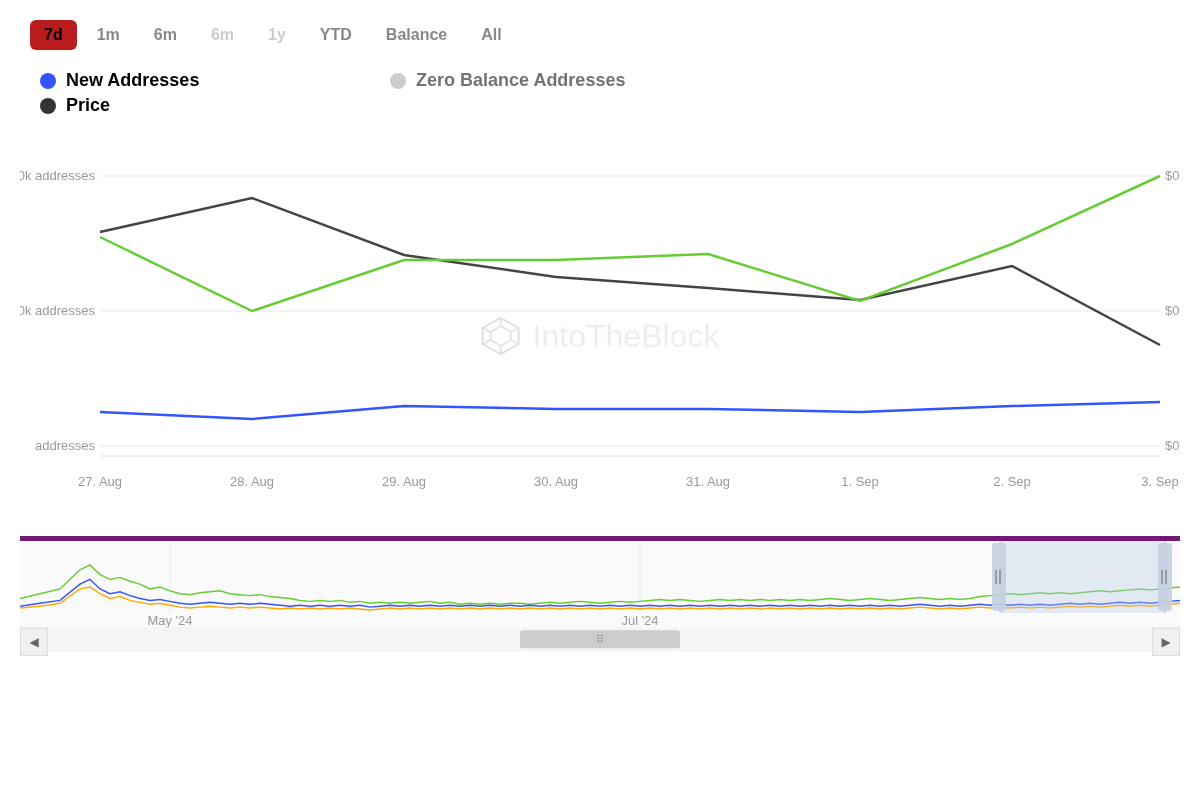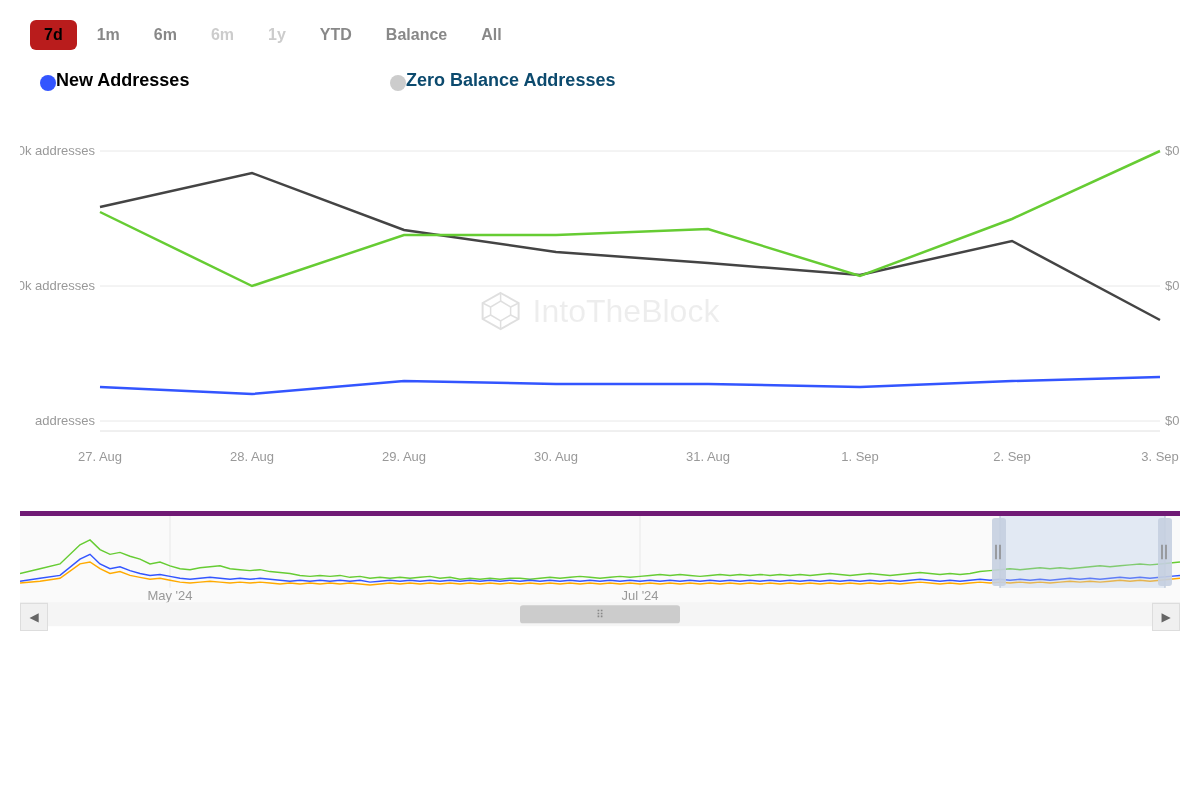--- a/index.html
+++ b/index.html
@@ -55,27 +55,28 @@
       display: grid;
       grid-template-columns: 1fr 1fr;
       gap: 4px 20px;
       margin-bottom: 30px;
       padding-left: 20px;
       max-width: 700px;
     }
 
     .legend-item {
       display: flex;
-      align-items: flex-end;
+      align-items: center;
+      gap: 10px;
       font-size: 18px;
       font-weight: 600;
     }
 
     .legend-item.muted {
-      color: #0c4a6e;
+      color: #737373;
     }
 
     .legend-dot {
       width: 16px;
       height: 16px;
       border-radius: 50%;
       flex-shrink: 0;
     }
 
     
@@ -160,20 +161,24 @@
   </div>
 
   <div class="legend">
     <div class="legend-item">
       <div class="legend-dot" style="background:#3355ff;"></div>
       <span>New Addresses</span>
     </div>
     <div class="legend-item muted">
       <div class="legend-dot" style="background:#cccccc;"></div>
       <span>Zero Balance Addresses</span>
+    </div>
+    <div class="legend-item">
+      <div class="legend-dot" style="background:#333333;"></div>
+      <span>Price</span>
     </div>
   </div>
 
   <div class="main-chart-area">
     <div class="watermark">
 
       <svg class="watermark-logo" viewBox="0 0 40 40" fill="none">
         <polygon points="20,2 38,12 38,28 20,38 2,28 2,12" stroke="#000" stroke-width="2" fill="none"></polygon>
         <polygon points="20,10 30,16 30,24 20,30 10,24 10,16" stroke="#000" stroke-width="1.5" fill="none"></polygon>
         <line x1="20" y1="2" x2="20" y2="10" stroke="#000" stroke-width="1.5"></line>

